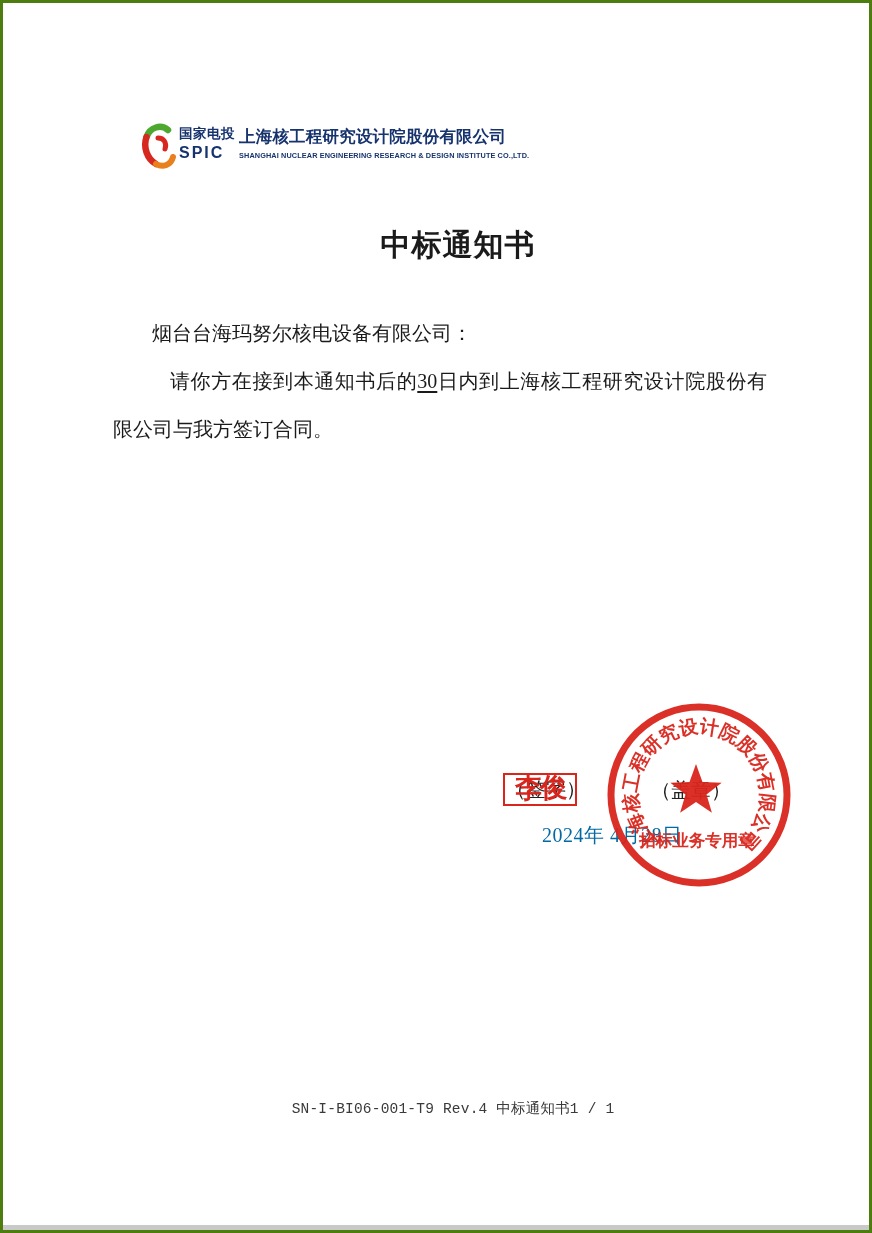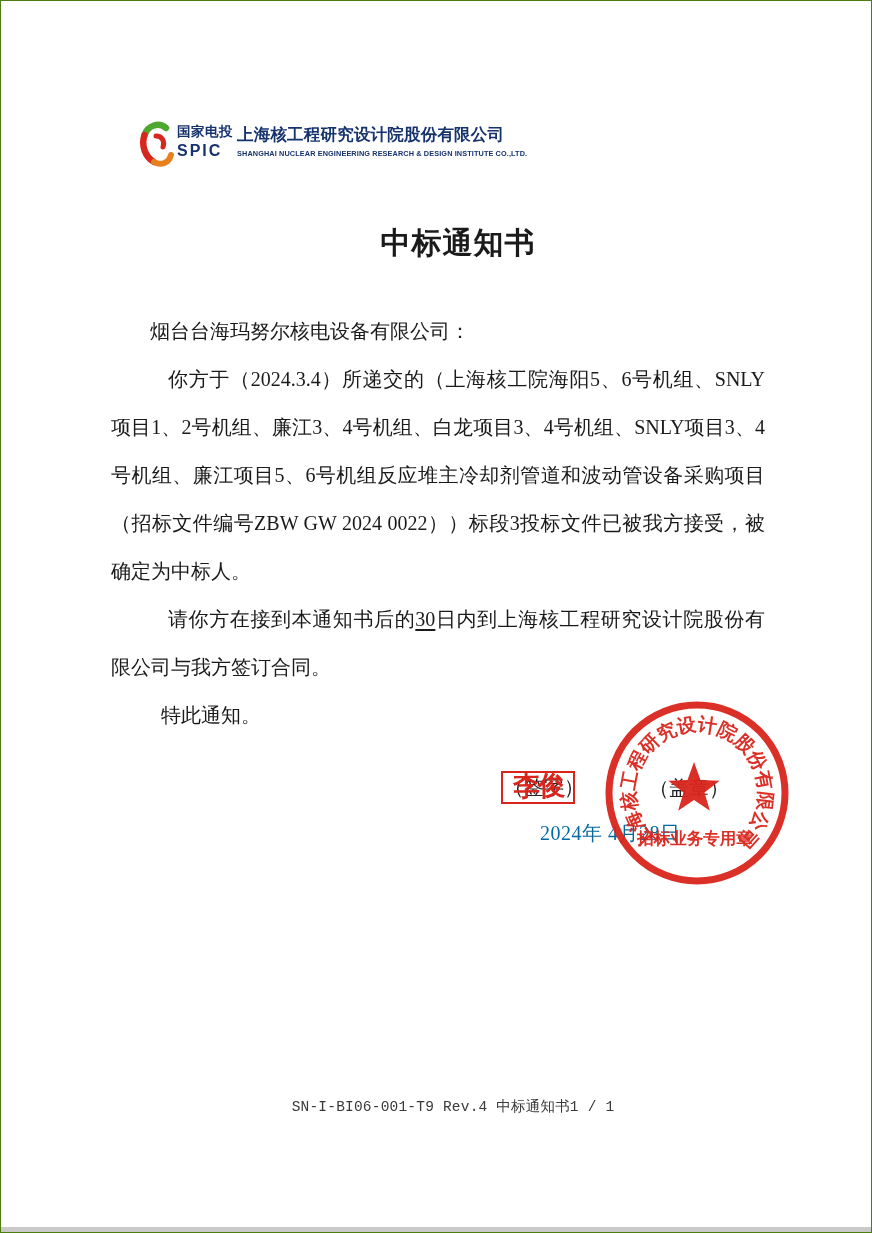--- a/index.html
+++ b/index.html
@@ -1,19 +1,19 @@
 <!DOCTYPE html>
 <html><head>
 <meta charset="utf-8">
 <style>
   * { margin:0; padding:0; box-sizing:border-box; }
   html,body { background:#ffffff; }
   .page {
     position:relative; width:872px; height:1233px; margin:0;
-    background:#ffffff; border:1px solid #4d7c0f; overflow:hidden;
+    background:#ffffff; border:3px solid #4d7c0f; overflow:hidden;
     font-family:"Liberation Serif","DejaVu Serif",serif; color:#1a1a1a;
   }
   .bottom-strip { position:absolute; left:0; bottom:0; width:100%; height:5px; background:#c9c9c9; }
 
   
   .letterhead { position:absolute; left:138px; top:118px; height:52px; display:flex; align-items:flex-start;
                 font-family:"Liberation Sans","DejaVu Sans",sans-serif; }
   .logo-mark { width:36px; height:46px; margin-top:2px; }
   .org-col { margin-left:2px; margin-top:4px; width:56px; color:#16336e; }
   .org-cn { font-size:13.5px; font-weight:bold; letter-spacing:0.5px; white-space:nowrap; }
@@ -69,23 +69,21 @@
     <div class="company-col">
       <div class="company-cn">上海核工程研究设计院股份有限公司</div>
       <div class="company-en">SHANGHAI NUCLEAR ENGINEERING RESEARCH &amp; DESIGN INSTITUTE CO.,LTD.</div>
     </div>
   </header>
 
   <h1 class="title">中标通知书</h1>
 
   <div class="content">
     <p class="addressee">烟台台海玛努尔核电设备有限公司：</p>
-    <p class="para">你方于（2024.3.4）所递交的（上海核工院海阳5、6号机组、SNLY项目1、2号机组、廉江3、4号机组、白龙项目3、4号机组、SNLY项目3、4号机组、廉江项目5、6号机组反应堆主冷却剂管道和波动管设备采购项目（招标文件编号ZBW GW 2024 0022））标段3投标文件已被我方接受，被确定为中标人。</p>
     <p class="para"><span>请你方在接到本通知书后的</span><span class="u">30</span><span>日内到上海核工程研究设计院股份有限公司与我方签订合同。</span></p>
-    <p class="para closing">特此通知。</p>
   </div>
 
   <div class="sign-label">（签字）</div>
   <div class="seal-label">（盖章）</div>
 
   <div class="name-stamp">
     <span>李俊</span>
   </div>
 
   <div class="date">2024年 4月28日</div>

